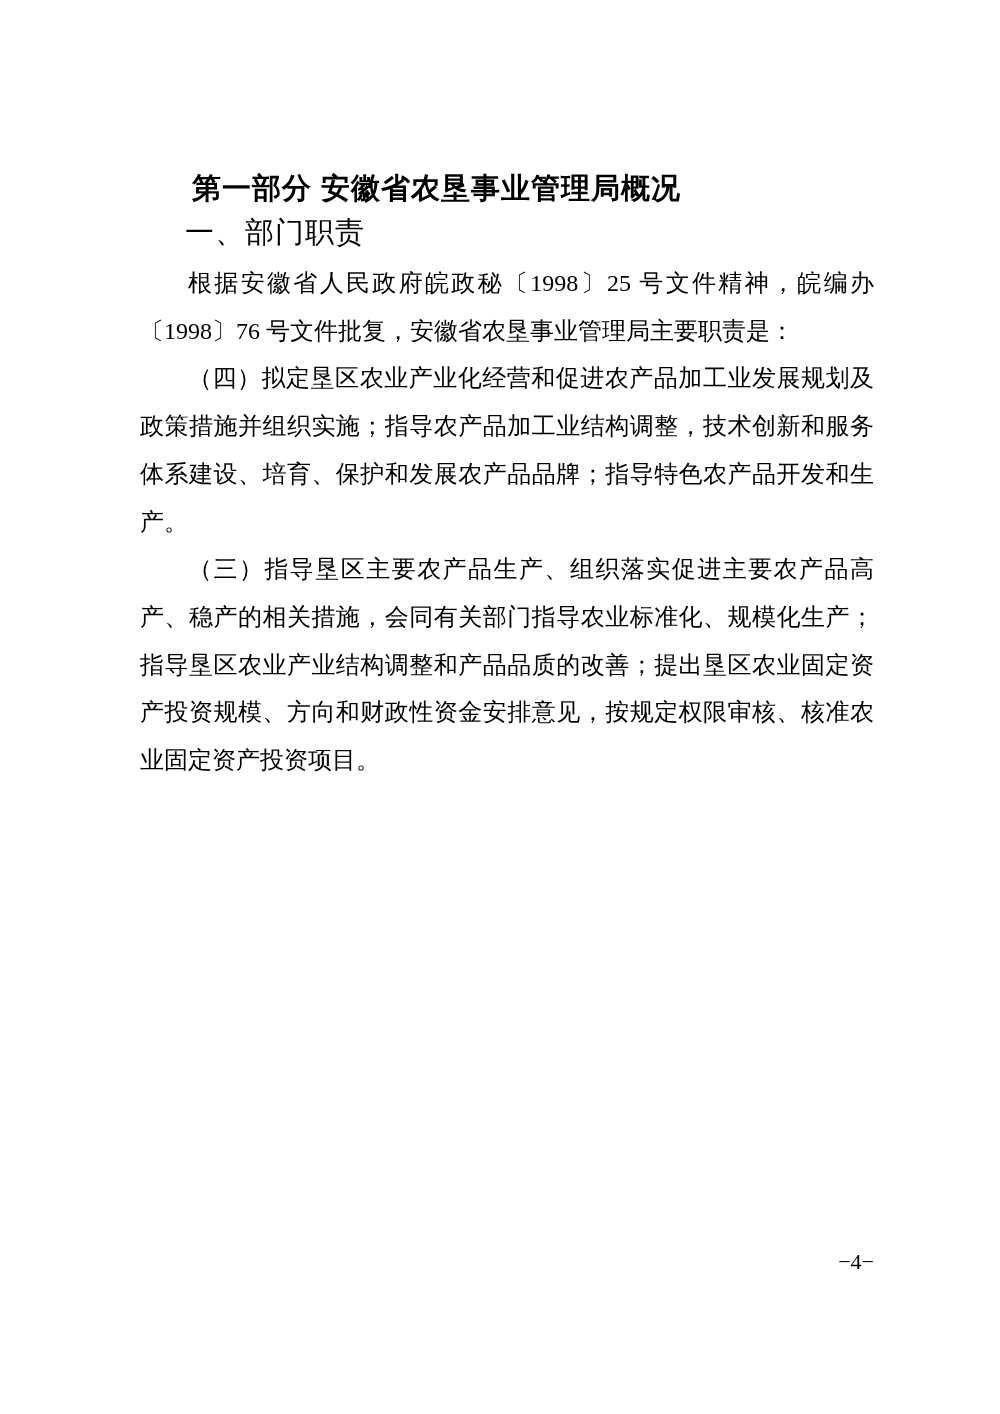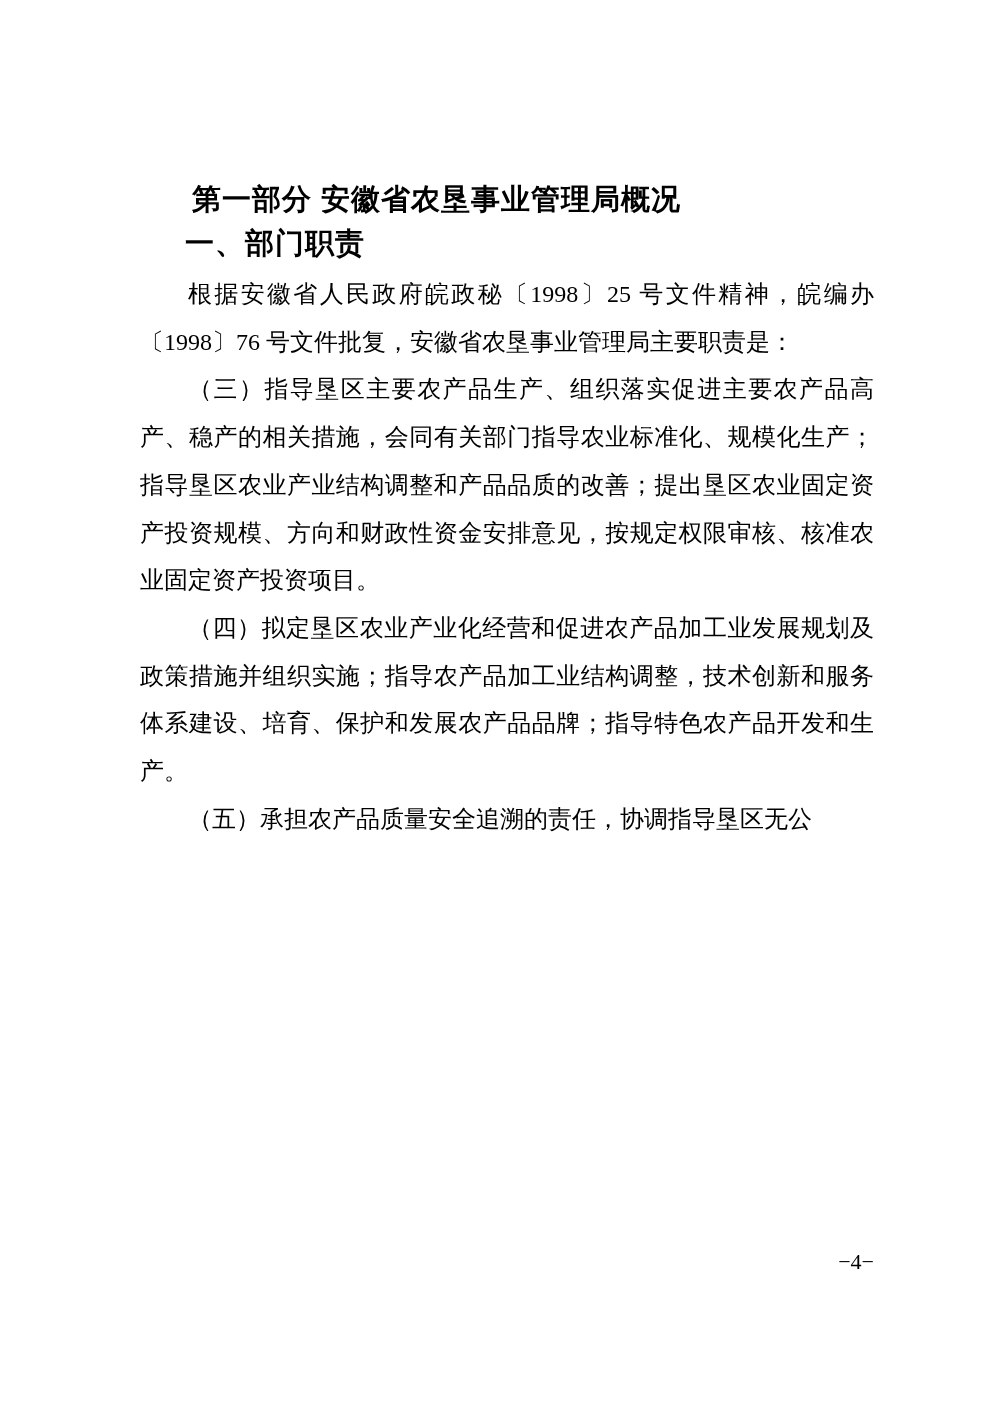--- a/index.html
+++ b/index.html
@@ -13,38 +13,38 @@
     height: 1414px;
     margin: 0 auto;
     background: #ffffff;
     color: #000000;
     overflow: hidden;
     font-family: "Liberation Serif", "DejaVu Serif", serif;
   }
   .content {
     position: absolute;
     left: 140px;
-    top: 177px;
+    top: 166px;
     width: 734px;
   }
   .doc-title {
     margin: 0;
     padding-left: 52px;
     font-family: "Liberation Sans", "DejaVu Sans", sans-serif;
     font-weight: bold;
     font-size: 29px;
     line-height: 44px;
     letter-spacing: 1px;
     white-space: nowrap;
   }
   .section-heading {
     margin: 0 0 6px 0;
     padding-left: 45px;
     font-family: "Liberation Sans", "DejaVu Sans", sans-serif;
-    font-weight: bold;
+    font-weight: normal;
     font-size: 29px;
     line-height: 44px;
     letter-spacing: 1px;
     white-space: nowrap;
   }
   .body-para {
     margin: 0;
     font-size: 24px;
     line-height: 47.7px;
     text-indent: 2em;
@@ -61,18 +61,17 @@
   }
 </style>
 </head>
 <body>
 
 <div class="page">
   <div class="content">
     <h1 class="doc-title">第一部分 安徽省农垦事业管理局概况</h1>
     <h2 class="section-heading">一、部门职责</h2>
     <p class="body-para">根据安徽省人民政府皖政秘〔1998〕25 号文件精神，皖编办〔1998〕76 号文件批复，安徽省农垦事业管理局主要职责是：</p>
+    <p class="body-para">（四）拟定垦区农业产业化经营和促进农产品加工业发展规划及政策措施并组织实施；指导农产品加工业结构调整，技术创新和服务体系建设、培育、保护和发展农产品品牌；指导特色农产品开发和生产。</p>
     <p class="body-para">（三）指导垦区主要农产品生产、组织落实促进主要农产品高产、稳产的相关措施，会同有关部门指导农业标准化、规模化生产；指导垦区农业产业结构调整和产品品质的改善；提出垦区农业固定资产投资规模、方向和财政性资金安排意见，按规定权限审核、核准农业固定资产投资项目。</p>
-    <p class="body-para">（四）拟定垦区农业产业化经营和促进农产品加工业发展规划及政策措施并组织实施；指导农产品加工业结构调整，技术创新和服务体系建设、培育、保护和发展农产品品牌；指导特色农产品开发和生产。</p>
-    <p class="body-para">（五）承担农产品质量安全追溯的责任，协调指导垦区无公</p>
   </div>
   <div class="page-number">−4−</div>
 </div>
 
 </body></html>

